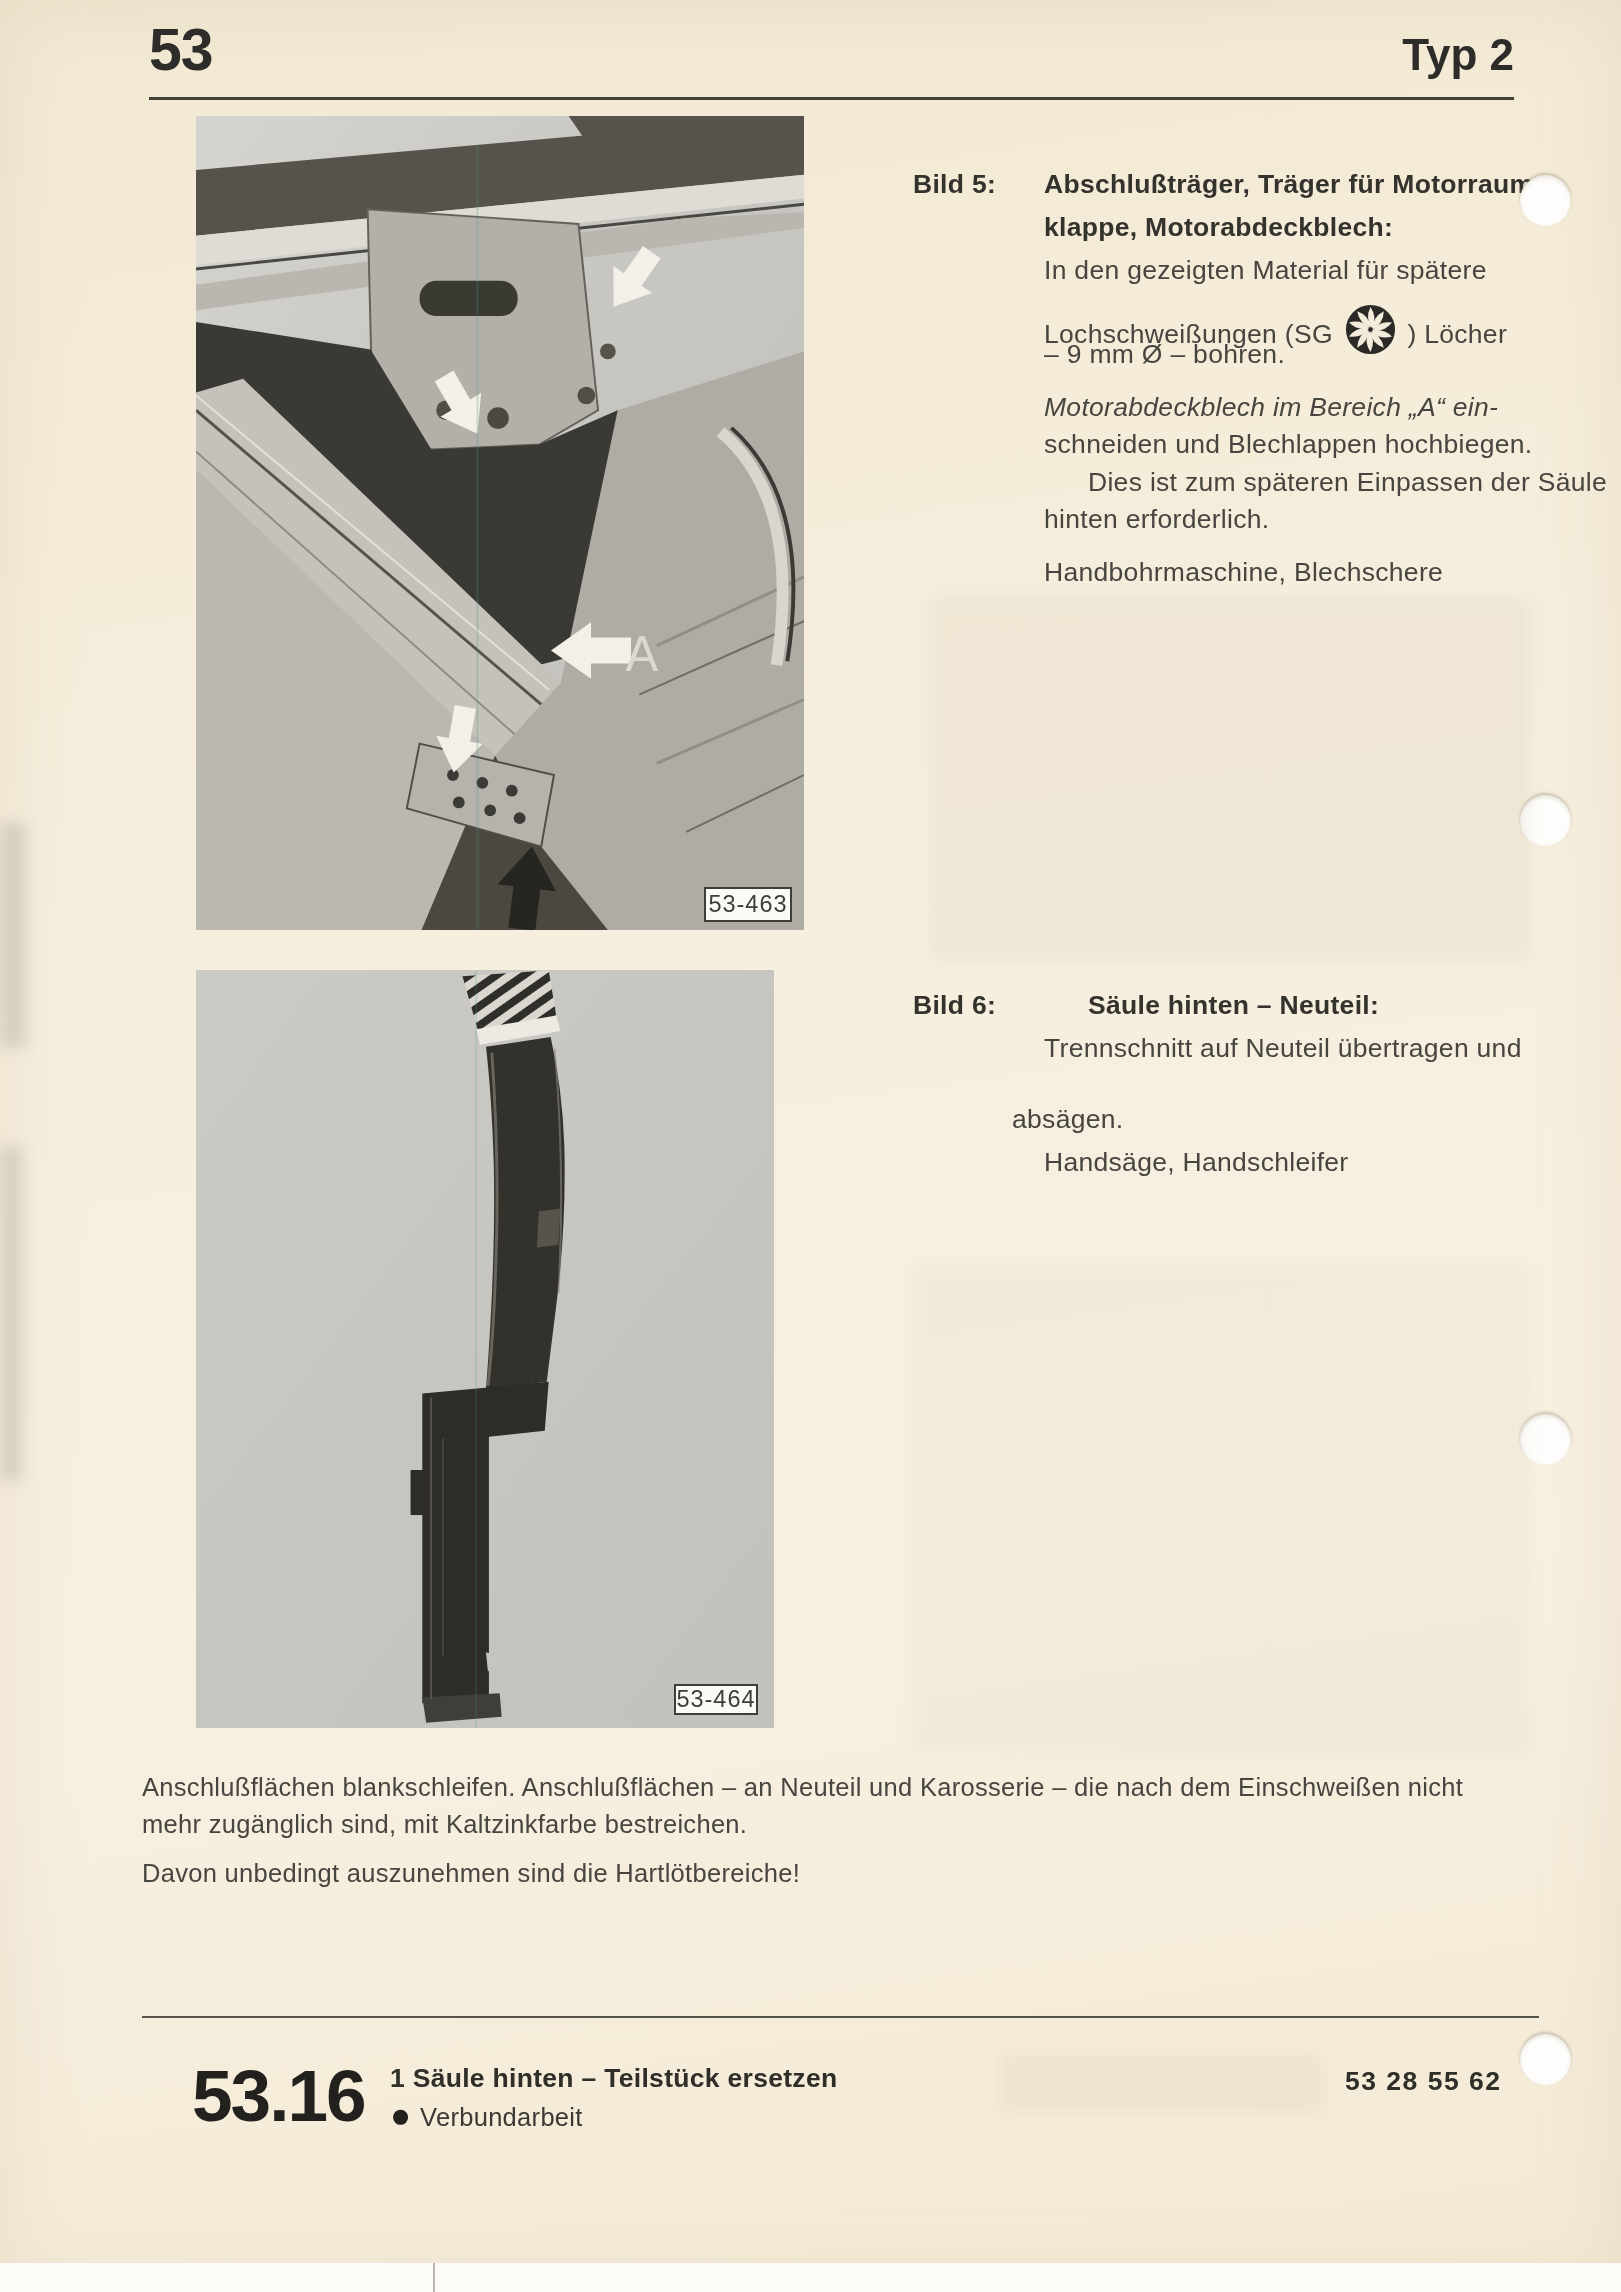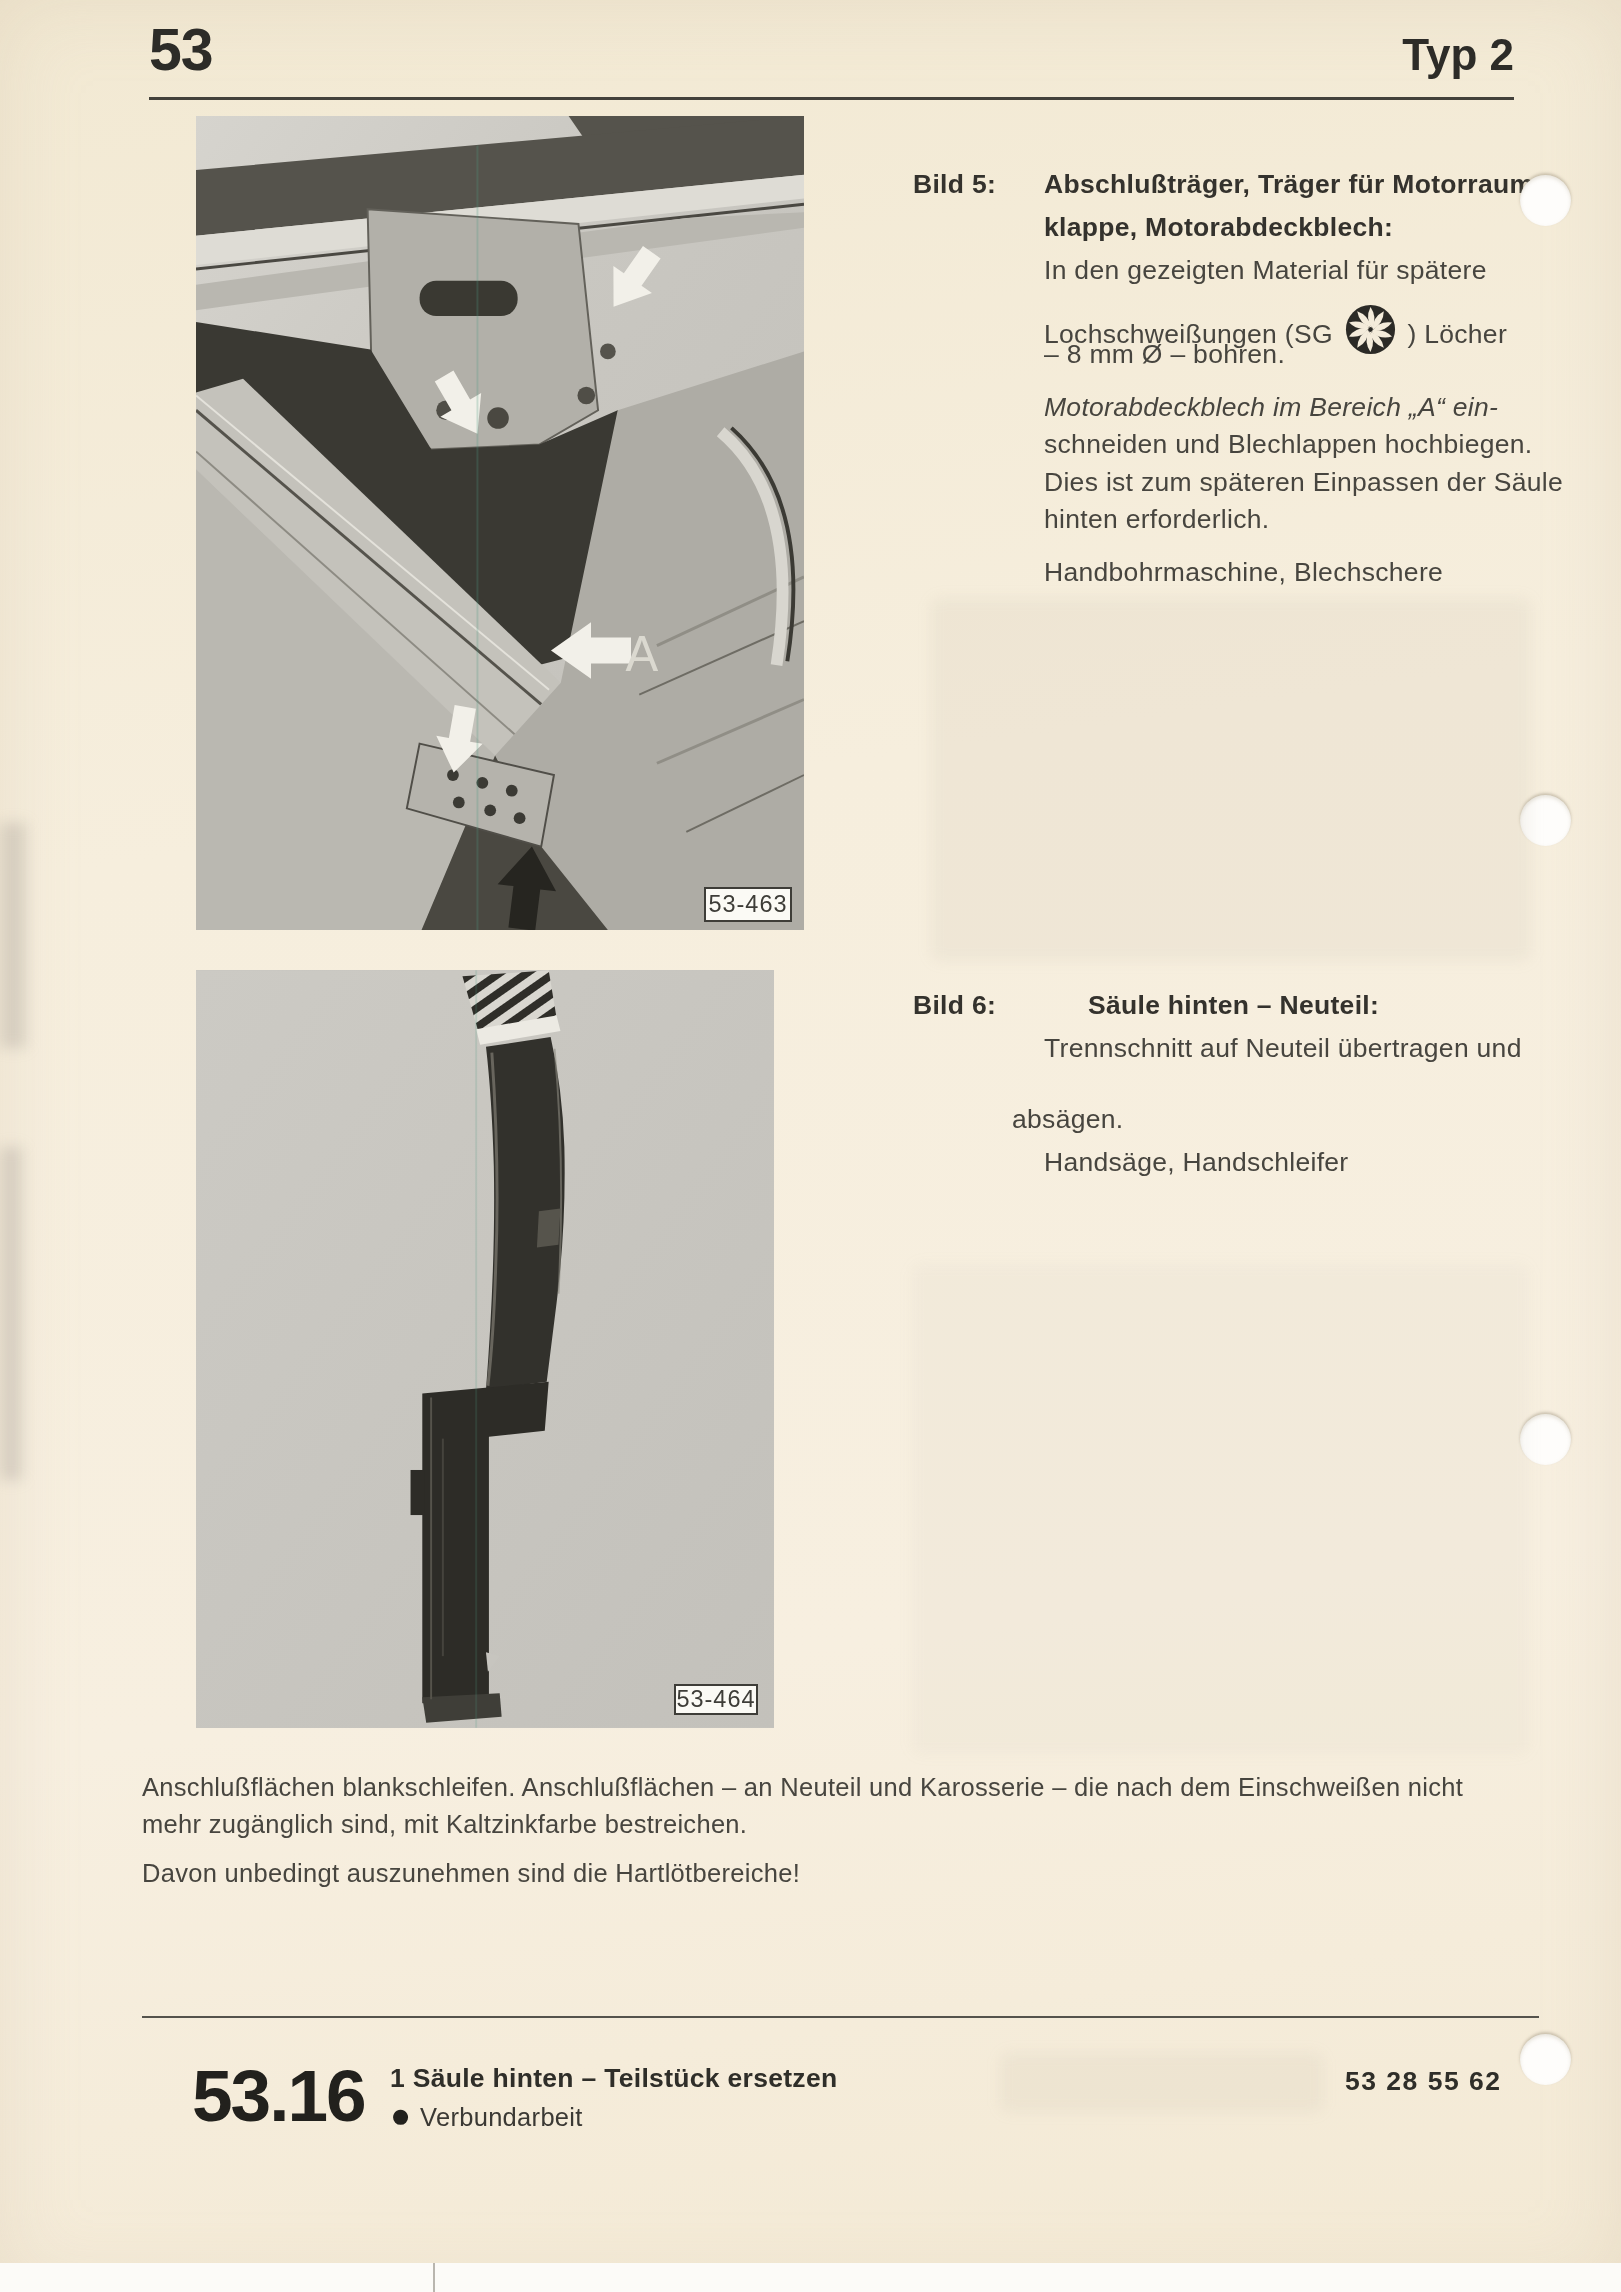--- a/index.html
+++ b/index.html
@@ -134,25 +134,25 @@
           <path d="M28 5 Q35 15 30 27 Q22 17 28 5" transform="rotate(108 28 28)"></path>
           <path d="M28 5 Q35 15 30 27 Q22 17 28 5" transform="rotate(144 28 28)"></path>
           <path d="M28 5 Q35 15 30 27 Q22 17 28 5" transform="rotate(180 28 28)"></path>
           <path d="M28 5 Q35 15 30 27 Q22 17 28 5" transform="rotate(216 28 28)"></path>
           <path d="M28 5 Q35 15 30 27 Q22 17 28 5" transform="rotate(252 28 28)"></path>
           <path d="M28 5 Q35 15 30 27 Q22 17 28 5" transform="rotate(288 28 28)"></path>
           <path d="M28 5 Q35 15 30 27 Q22 17 28 5" transform="rotate(324 28 28)"></path>
         </g>
       </svg></span><span>) Löcher</span>
   </div>
-  <div class="ln" style="left:1044px;top:337px;">– 8 mm Ø – bohren.</div>
+  <div class="ln" style="left:1044px;top:337px;">– 9 mm Ø – bohren.</div>
 
   <div class="ln" style="left:1044px;top:390px;font-style:italic;">Motorabdeckblech im Bereich „A“ ein-</div>
   <div class="ln" style="left:1044px;top:427px;">schneiden und Blechlappen hochbiegen.</div>
-  <div class="ln" style="left:1044px;top:465px;">Dies ist zum späteren Einpassen der Säule</div>
+  <div class="ln" style="left:1088px;top:465px;">Dies ist zum späteren Einpassen der Säule</div>
   <div class="ln" style="left:1044px;top:502px;">hinten erforderlich.</div>
 
   <div class="ln" style="left:1044px;top:555px;">Handbohrmaschine, Blechschere</div>
 
   <div class="photo" style="left:196px;top:970px;width:578px;height:758px;">
     <svg width="578" height="758" viewBox="0 0 590 773">
       <defs>
         <linearGradient id="pbg2" x1="0" y1="0" x2="1" y2="1">
           <stop offset="0" stop-color="#cccac4"></stop>
             <stop offset="1" stop-color="#c3c1bb"></stop>

